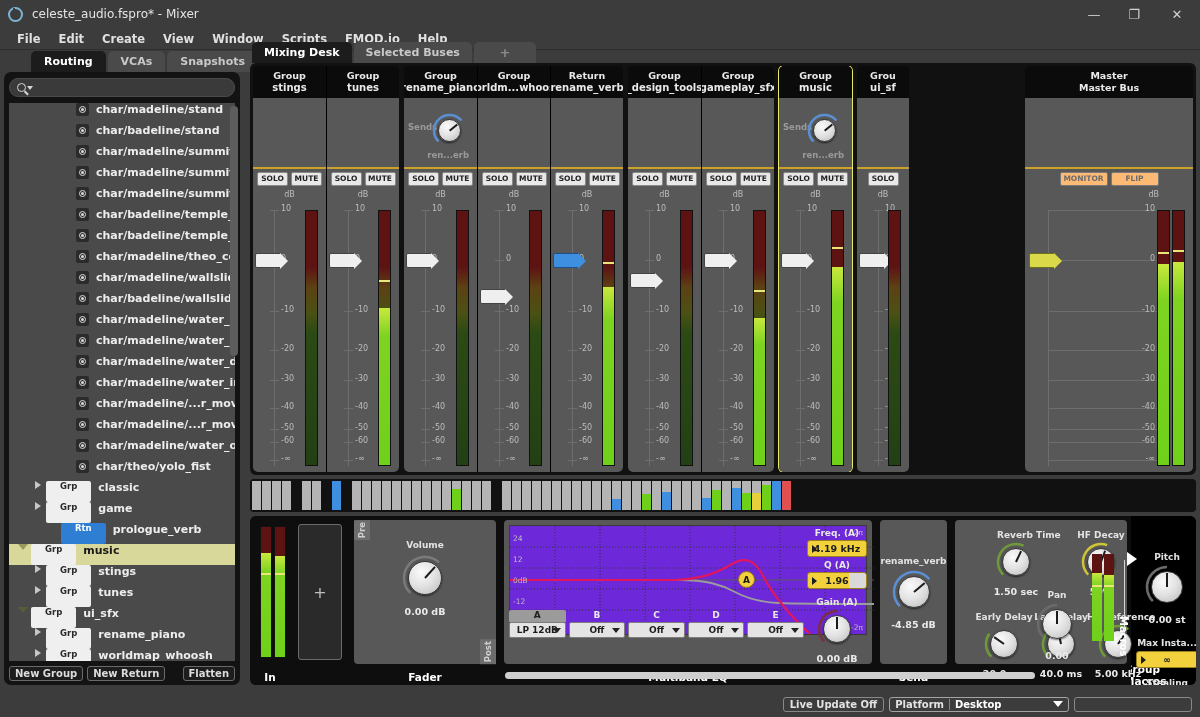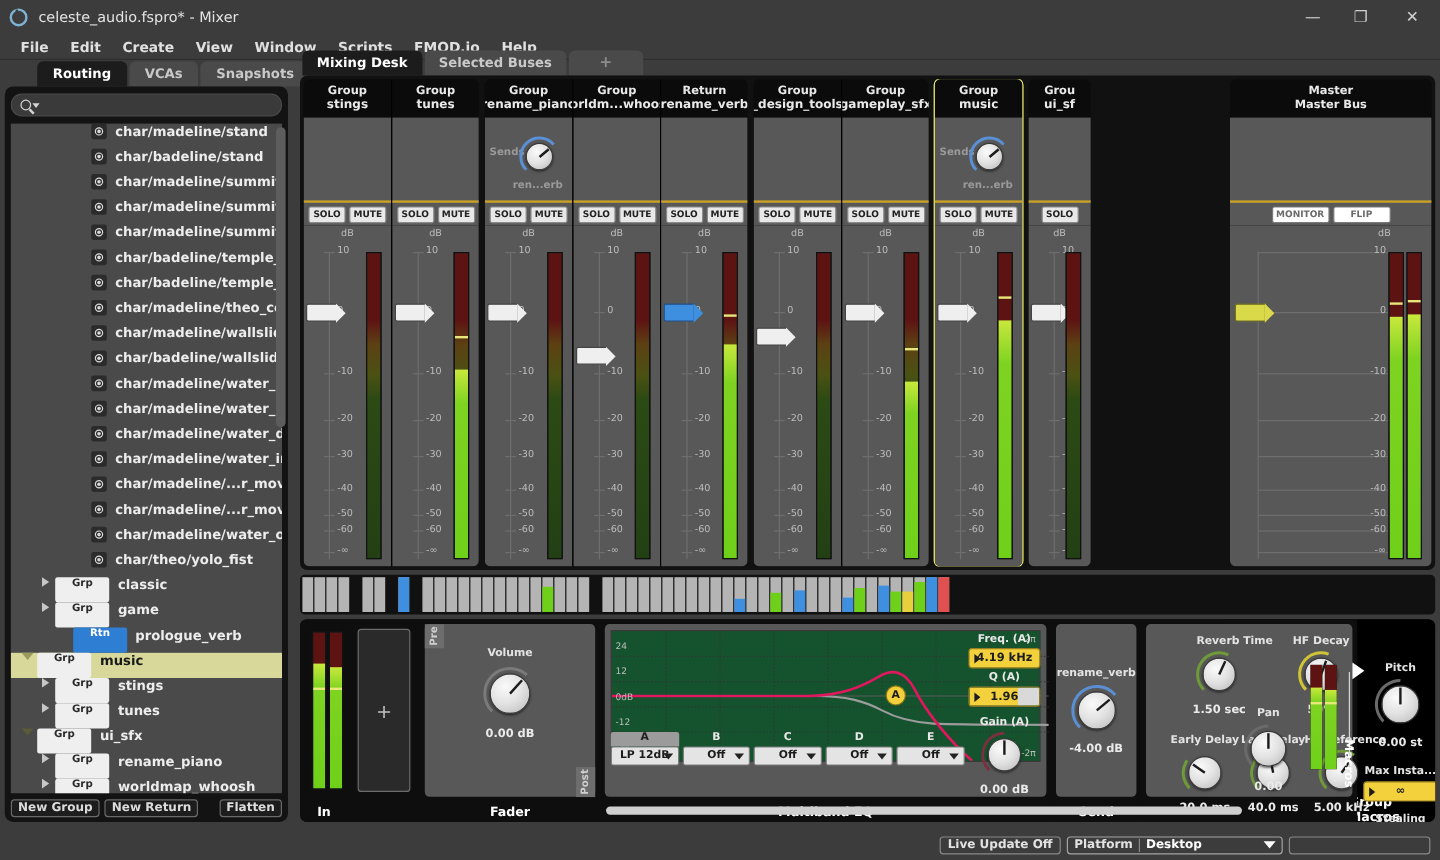--- a/index.html
+++ b/index.html
@@ -77,21 +77,21 @@
               color:#e9e9e9; font-size:9.5px; font-weight:bold; line-height:1.25; overflow:hidden; white-space:nowrap; }
   .striphead .n2{ font-size:10px; }
   .sendarea{ height:71px; background:#585858; position:relative; border-bottom:2px solid #c9a227; }
   .sendarea.master{ background:#585858; border-bottom:2px solid #c9a227; height:71px;}
   .sendlbl{ position:absolute; left:4px; top:24px; font-size:8.5px; color:#9a9a9a; font-weight:bold; }
   .knob-s{ position:absolute; right:11px; top:16px; width:33px; height:33px; }
   .sendname{ position:absolute; right:8px; top:52px; font-size:8.5px; color:#9a9a9a; font-weight:bold; }
   .smrow{ height:19px; background:#585858; display:flex; align-items:center; justify-content:center; gap:3px; }
   .smbtn{ width:31px; height:14px; background:#e8e8e8; border:1px solid #8a8a8a; border-radius:2px;
           font-size:7.5px; font-weight:bold; color:#222; display:flex; align-items:center; justify-content:center; }
-  .smbtn.dis{ background:#ffffff; color:#6b6b6b; border-color:#7a7a7a; }
+  .smbtn.dis{ background:#fdba74; color:#6b6b6b; border-color:#7a7a7a; }
   .smbtn.wide{ width:48px; }
   .faderarea{ flex:1; background:#585858; position:relative; }
   .dbhdr{ position:absolute; top:2px; width:100%; text-align:center; font-size:8px; color:#bdbdbd; }
   .scale{ position:absolute; left:12px; top:22px; bottom:6px; width:42px; }
   .scale .line{ position:absolute; left:9px; top:0; bottom:0; width:1px; background:#6e6e6e; }
   .tickrow{ position:absolute; left:0; right:0; height:1px; }
   .tickrow .t{ position:absolute; left:5px; width:9px; height:1px; background:#6e6e6e; }
   .tickrow .lb{ position:absolute; left:16px; top:-6px; font-size:8px; color:#bdbdbd; }
   .fhandle{ position:absolute; left:-10px; width:26px; height:15px; background:#efefef; border:1px solid #444;
             border-radius:2px 0 0 2px; }
@@ -128,21 +128,21 @@
 
   .in-meter{ position:absolute; left:6px; top:6px; bottom:6px; width:26px; display:flex; gap:2px; }
   .inm{ flex:1; background:#1d1d1d; position:relative; overflow:hidden; border:1px solid #111; }
 
   .plusbox{ position:absolute; inset:4px; border:1px solid #6b6b6b; border-radius:3px; display:flex; align-items:center; justify-content:center;
             color:#bdbdbd; font-size:16px; background:#2a2a2a; }
 
   .prepost{ position:absolute; font-size:8.5px; font-weight:bold; color:#cfcfcf; background:#6d6d6d; padding:2px 3px; }
   .volknobwrap{ position:absolute; left:0; right:0; top:20px; text-align:center; }
 
-  .eqgraph{ position:absolute; left:5px; right:5px; top:5px; height:110px; background:#14532d; border:1px solid #3a3a3a; }
+  .eqgraph{ position:absolute; left:5px; right:5px; top:5px; height:110px; background:#6d28d9; border:1px solid #3a3a3a; }
   .eqrow{ position:absolute; left:5px; right:5px; bottom:24px; height:30px; display:flex; gap:3px; }
   .eqband{ flex:1; display:flex; flex-direction:column; align-items:center; }
   .eqband .bl{ font-size:9px; font-weight:bold; color:#e8e8e8; height:12px; }
   .eqband .bs{ width:100%; height:16px; background:#e4e4e4; border:1px solid #7d7d7d; border-radius:2px;
                display:flex; align-items:center; justify-content:center; font-size:9px; font-weight:bold; color:#1c1c1c; position:relative;}
   .eqband.active .bs{ background:#e4e4e4; }
   .eqband.active .bl{ background:#9b9b9b; width:100%; text-align:center; border-radius:2px 2px 0 0; color:#1f1f1f;}
   .bs .cv{ position:absolute; right:4px; border-left:4px solid transparent; border-right:4px solid transparent; border-top:5px solid #222; }
 
   .eqside{ position:absolute; right:5px; top:5px; width:60px; bottom:24px; text-align:center; }
@@ -1277,21 +1277,21 @@
           </div>
           <div class="dmod" style="width: 75px;">
             <div class="dmodbody">
               <div style="position: absolute; left: 0px; right: 0px; top: 36px; text-align: center;">
                 <div class="kcap">rename_verb</div>
                 <div style="margin: 5px auto 3px;"><div class="arcwrap" style="width: 42px; height: 42px;"><svg width="42" height="42">
                       <path d="M 6.857864376269045 35.14213562373095 A 20 20 0 1 1 36.32088886237956 8.144247806269215" stroke="#5b8fd4" stroke-width="2.5" fill="none"></path>
                     </svg><div class="knob" style="width: 32px; height: 32px; position: absolute; left: 5px; top: 5px;">
                       <div class="ptr" style="height: 14px; margin-left: -1px; margin-top: -14px; transform: rotate(50deg); transform-origin: 50% 100%;"></div>
                     </div></div></div>
-                <div class="kval">-4.00 dB</div>
+                <div class="kval">-4.85 dB</div>
               </div>
             </div>
             <div class="dmodlbl">Send</div>
           </div>
           <div class="dmod" style="width: 180px;">
             <div class="dmodbody">
               <div style="position: absolute; left: 30px; top: 10px; width: 62px; text-align: center;">
                 <div class="kcap" style="white-space: nowrap; padding-left: 12px;">Reverb Time</div>
                 <div style="margin: 3px auto 2px;"><div class="arcwrap" style="width: 38px; height: 38px;"><svg width="38" height="38">
                       <path d="M 6.272077938642141 31.727922061357855 A 18 18 0 0 1 26.60712871133259 2.686459833340301" stroke="#6f9a3a" stroke-width="2.5" fill="none"></path>

